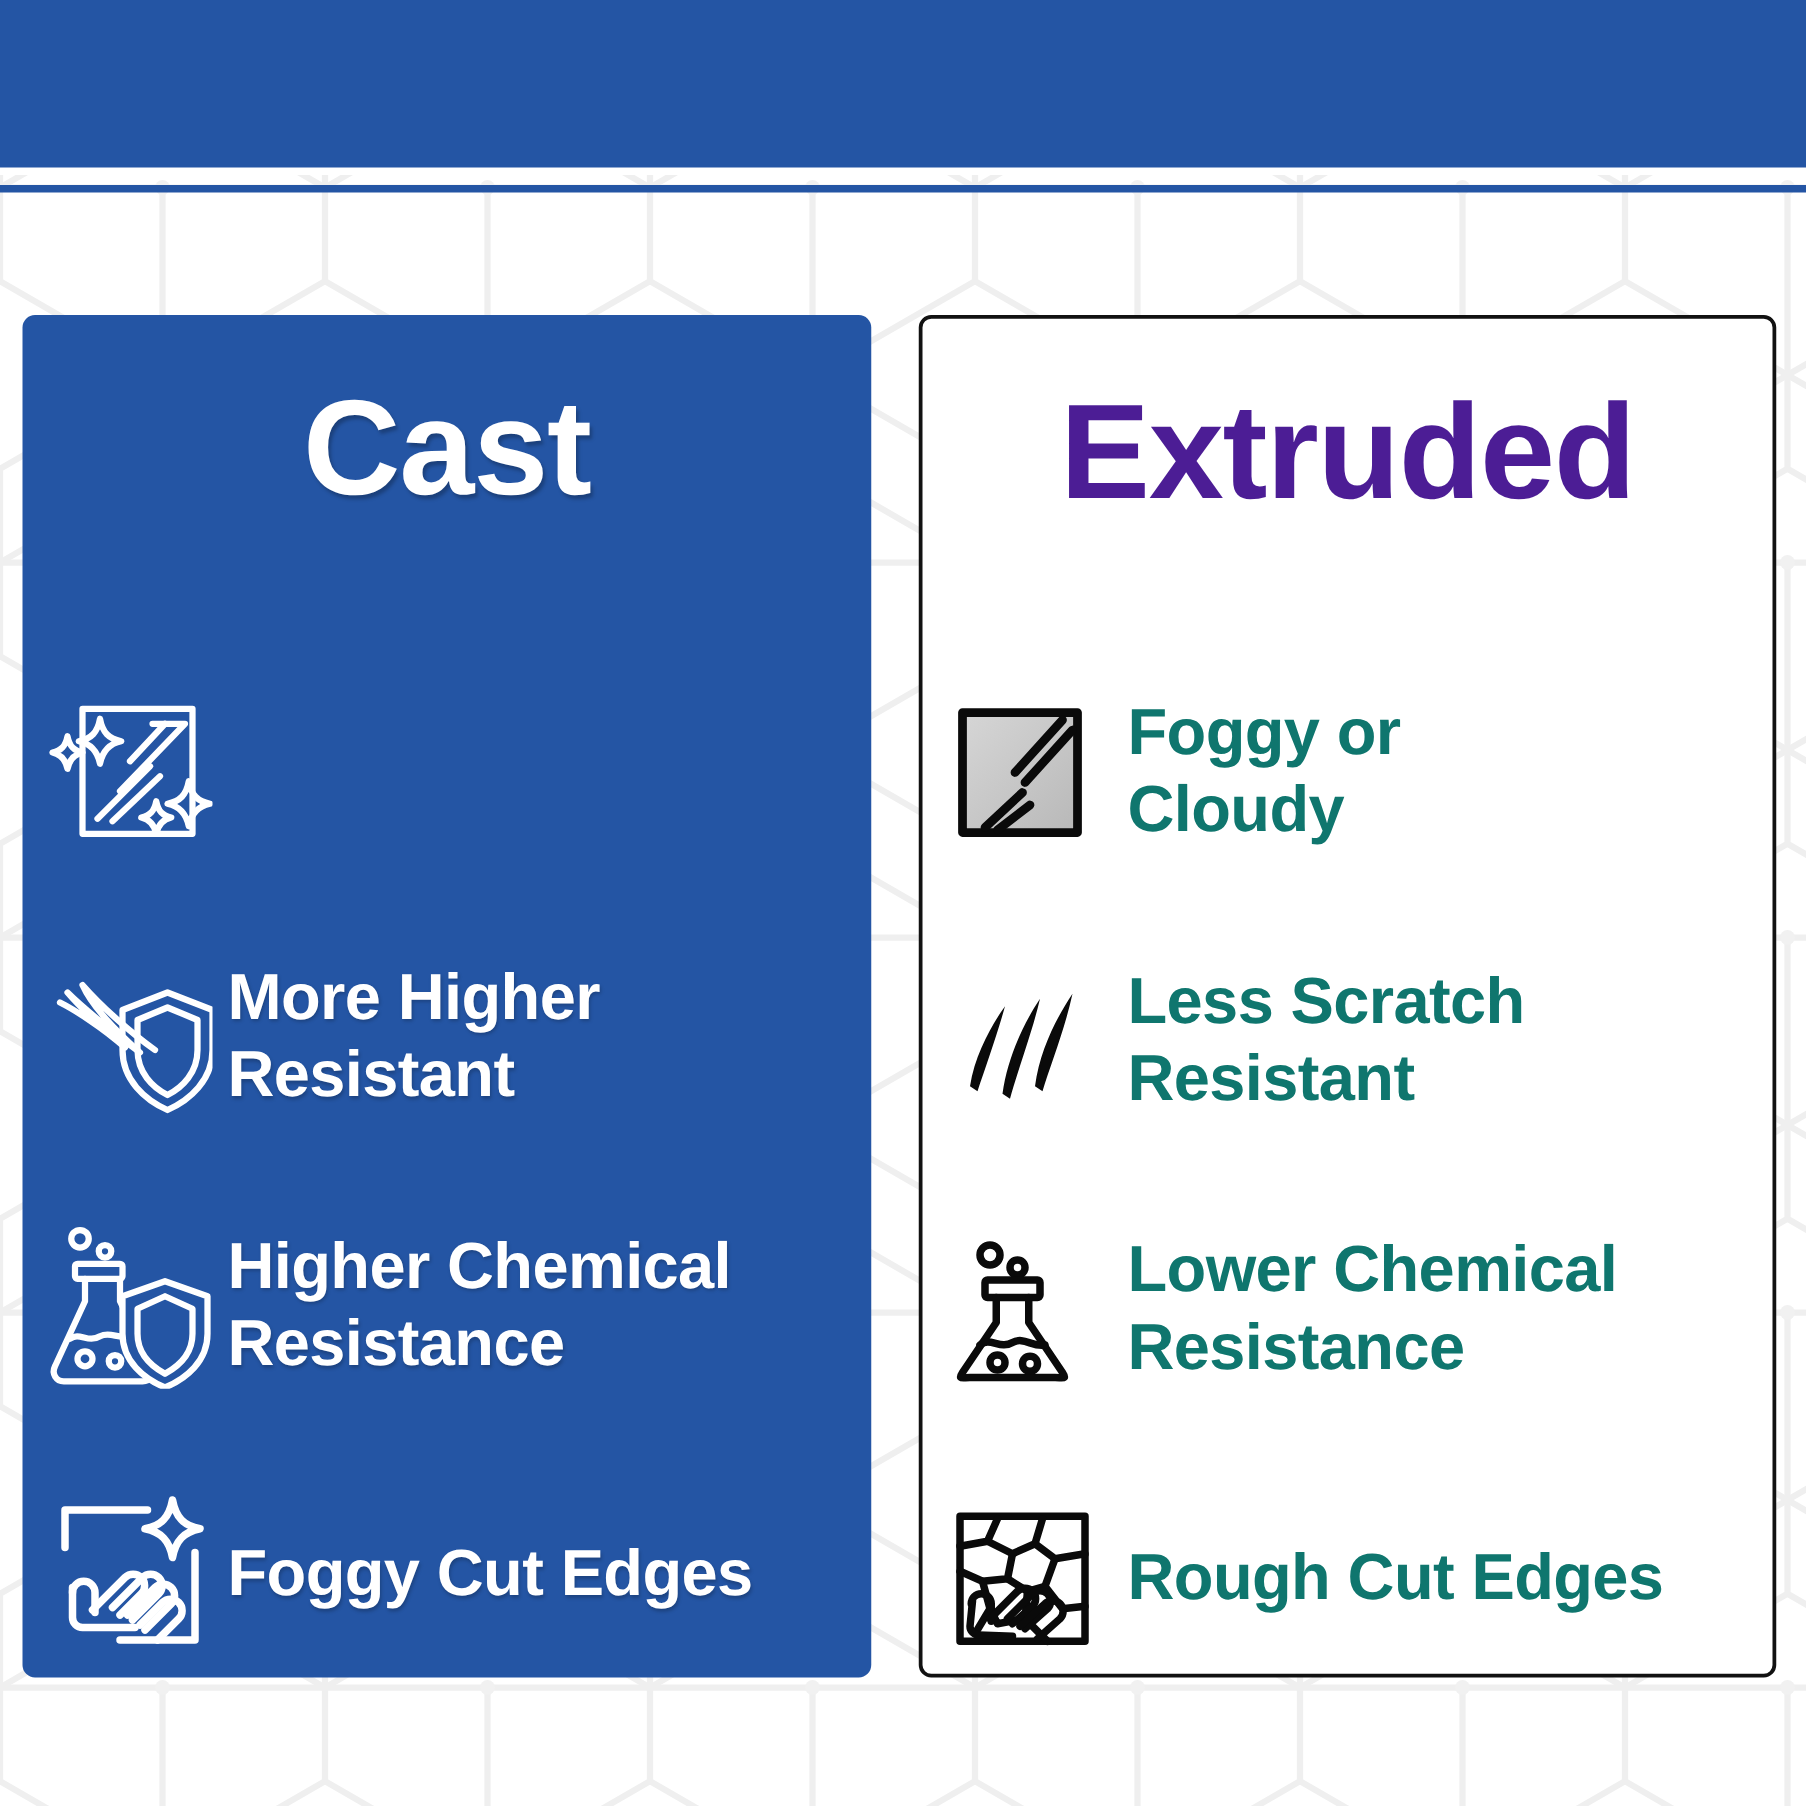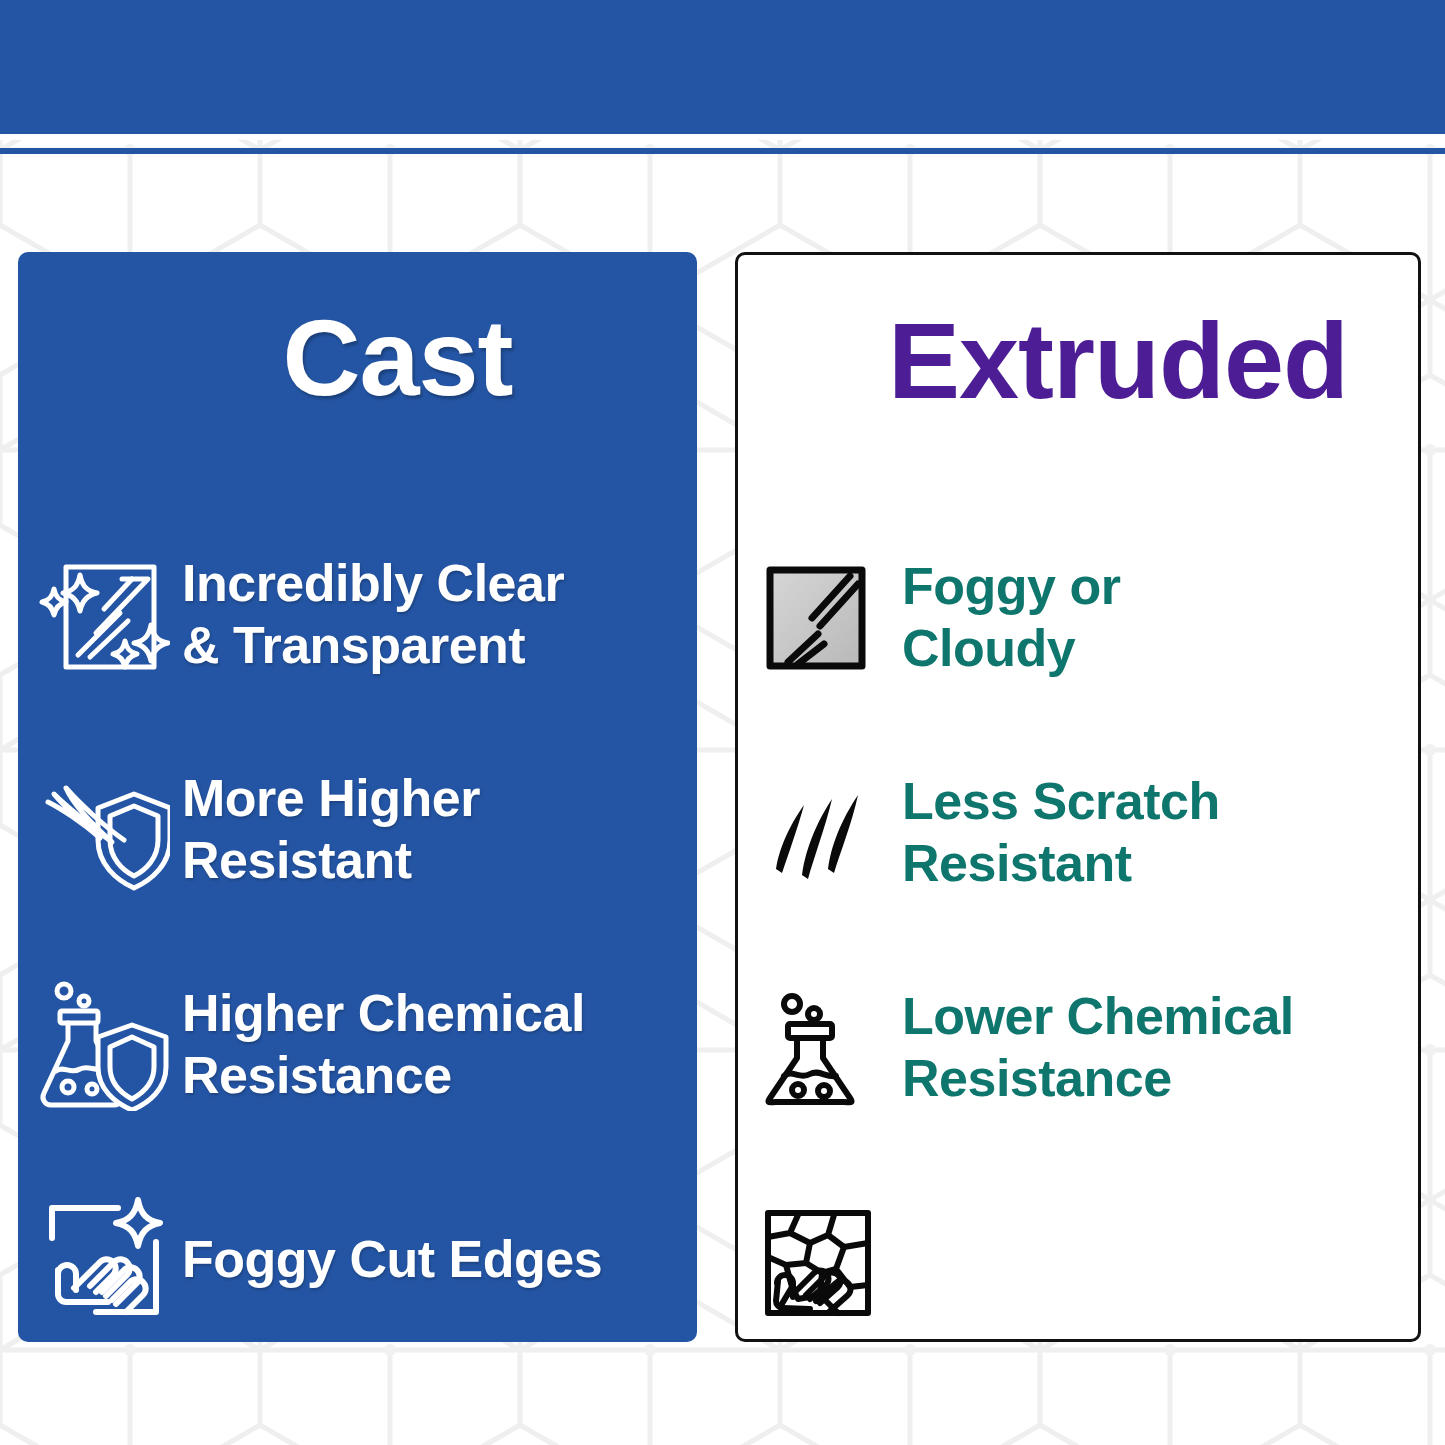--- a/index.html
+++ b/index.html
@@ -92,21 +92,20 @@
     position: absolute;
     left: 0;
     top: 52px;
     width: 100%;
     text-align: center;
     font-size: 108px;
     font-weight: bold;
     line-height: 1;
     letter-spacing: -1px;
     font-family: "Liberation Sans", sans-serif;
-    padding-left: 40px;
   }
   .panel-cast .panel-heading {
     color: #ffffff;
     text-shadow: 2px 3px 3px rgba(0,0,0,0.25);
   }
   .panel-extruded .panel-heading {
     color: #4c1d95;
   }
 
   
@@ -192,22 +191,20 @@
               <path d="M84 30 L110 30 L58 84"></path>
               <path d="M94 30 L66 60"></path>
               <path d="M40 106 L82 64"></path>
               <path d="M52 108 L90 72"></path>
               <path d="M42 26 c2 11 7 16 17 18 c-10 2 -15 8 -17 18 c-2 -10 -7 -16 -17 -18 c10 -2 15 -7 17 -18 Z"></path>
               <path d="M16 40 c1.6 8 5 11.5 12 13 c-7 1.6 -10.4 5.6 -12 13 c-1.6 -7.4 -5 -11.4 -12 -13 c7 -1.5 10.4 -5 12 -13 Z"></path>
               <path d="M113 76 c2 11 7 16 17 18 c-10 2 -15 8 -17 18 c-2 -10 -7 -16 -17 -18 c10 -2 15 -7 17 -18 Z"></path>
               <path d="M87 92 c1.6 8 5 11.5 12 13 c-7 1.6 -10.4 5.6 -12 13 c-1.6 -7.4 -5 -11.4 -12 -13 c7 -1.5 10.4 -5 12 -13 Z"></path>
             </svg>
           </span>
-          <span class="feature-label">Incredibly Clear
-&amp; Transparent</span>
         </div>
 
         <div class="feature-row">
           <span class="feature-icon">
             <svg width="132" height="132" viewBox="0 0 132 132" fill="none" stroke="#ffffff" stroke-width="5" stroke-linecap="round" stroke-linejoin="round">
               <path d="M10 38 C22 44 44 58 62 74 C48 62 28 44 16 30 C26 40 52 62 74 78 C56 62 36 42 28 24 C42 40 66 62 86 76"></path>
               <path d="M60 44 L96 30 L132 44 L132 76 C132 100 114 116 96 124 C78 116 60 100 60 76 Z"></path>
               <path d="M72 52 L96 42 L120 52 L120 76 C120 94 108 106 96 112 C84 106 72 94 72 76 Z"></path>
             </svg>
           </span>
@@ -320,19 +317,20 @@
               <path d="M48 60 L64 70 L78 66"></path>
               <path d="M64 70 L62 92 L80 110"></path>
               <path d="M62 92 L40 96 L34 84"></path>
               <path d="M20 78 L18 98 a7 7 0 0 0 7 7 L52 106"></path>
               <path d="M19 80 a8 8 0 0 1 16 0 L35 94"></path>
               <path d="M34 92 L56 70 a8 8 0 0 1 12 12 L52 96"></path>
               <path d="M48 92 L68 72 a8 8 0 0 1 12 12 L62 100"></path>
               <path d="M58 98 L78 80 a8 8 0 0 1 12 12 L72 108"></path>
             </svg>
           </span>
+          <span class="feature-label">Rough Cut Edges</span>
         </div>
 
       </div>
     </div>
 
   </div>
 </div>
 
 </body></html>

